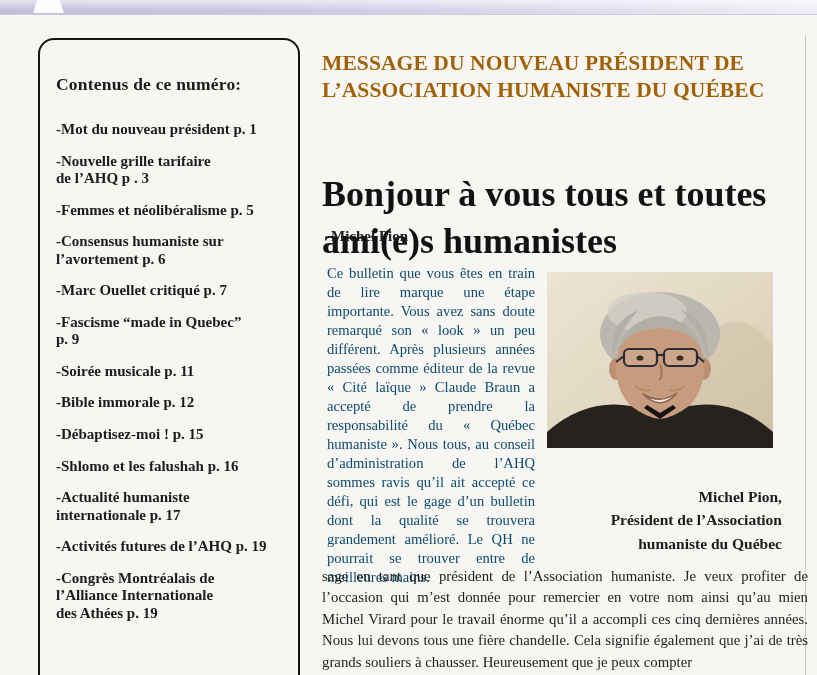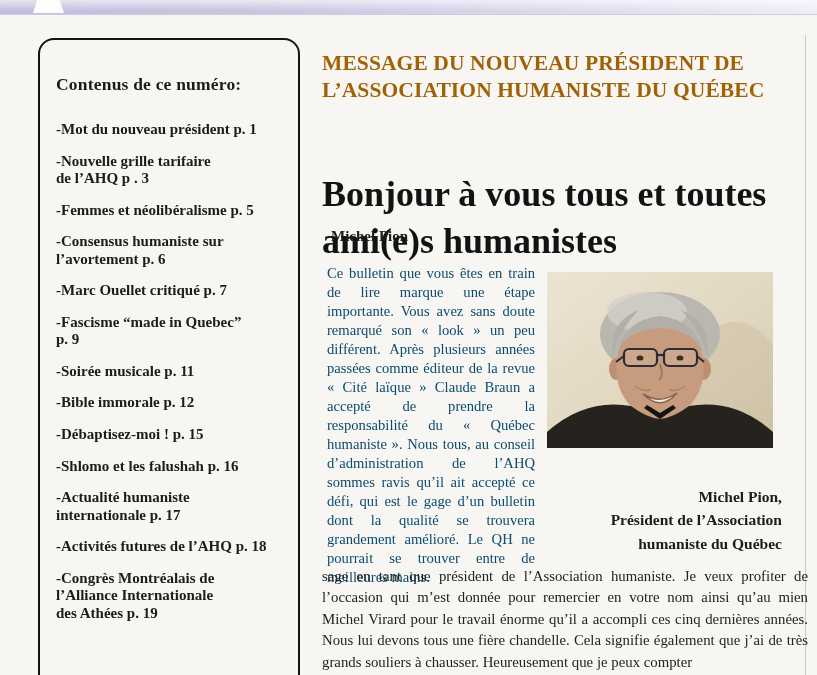--- a/index.html
+++ b/index.html
@@ -79,21 +79,21 @@
 l’avortement  p. 6</div>
     <div class="toc-item">-Marc Ouellet critiqué  p. 7</div>
     <div class="toc-item">-Fascisme “made in Quebec”
  p. 9</div>
     <div class="toc-item">-Soirée musicale  p. 11</div>
     <div class="toc-item">-Bible immorale  p. 12</div>
     <div class="toc-item">-Débaptisez-moi !  p. 15</div>
     <div class="toc-item">-Shlomo et les falushah  p. 16</div>
     <div class="toc-item">-Actualité humaniste
 internationale  p. 17</div>
-    <div class="toc-item">-Activités futures de l’AHQ  p. 18</div>
+    <div class="toc-item">-Activités futures de l’AHQ  p. 19</div>
     <div class="toc-item">-Congrès Montréalais de
  l’Alliance Internationale
  des Athées  p. 19</div>
   </div>
 
   <div class="right-rule"></div>
 
   <h1 class="kicker">MESSAGE DU NOUVEAU PRÉSIDENT DE L’ASSOCIATION HUMANISTE DU QUÉBEC</h1>
 
   <h2 class="headline">Bonjour à vous tous et toutes ami(e)s humanistes</h2>

